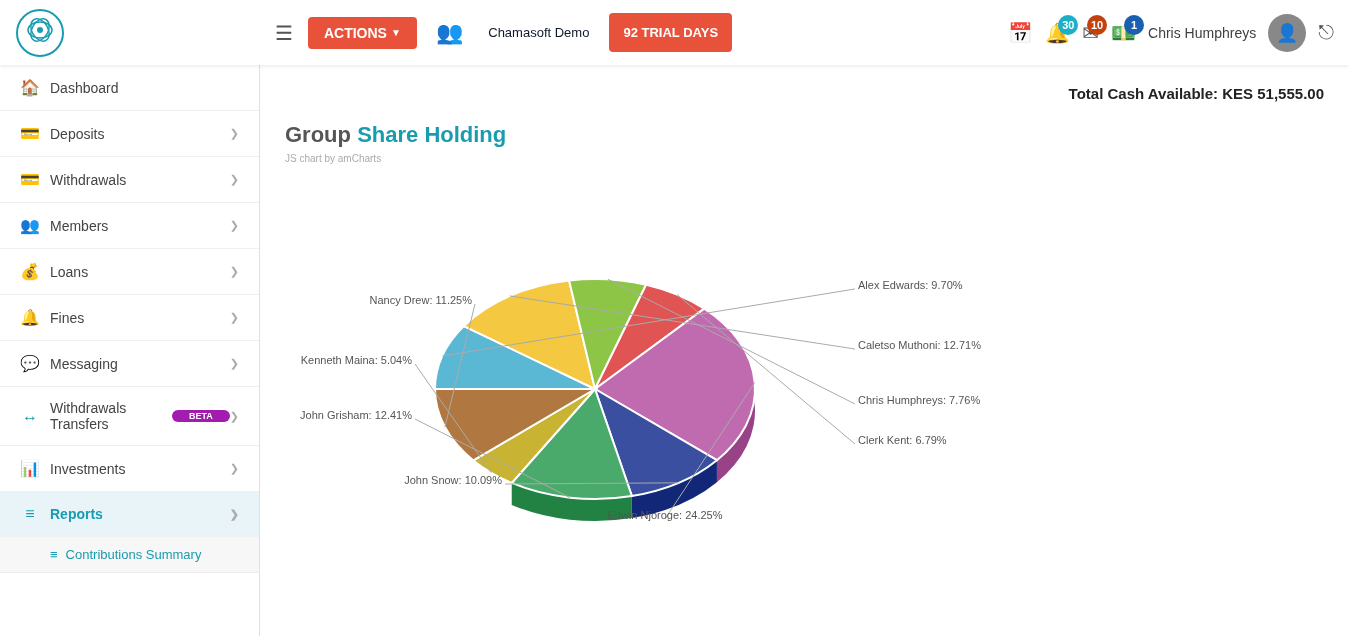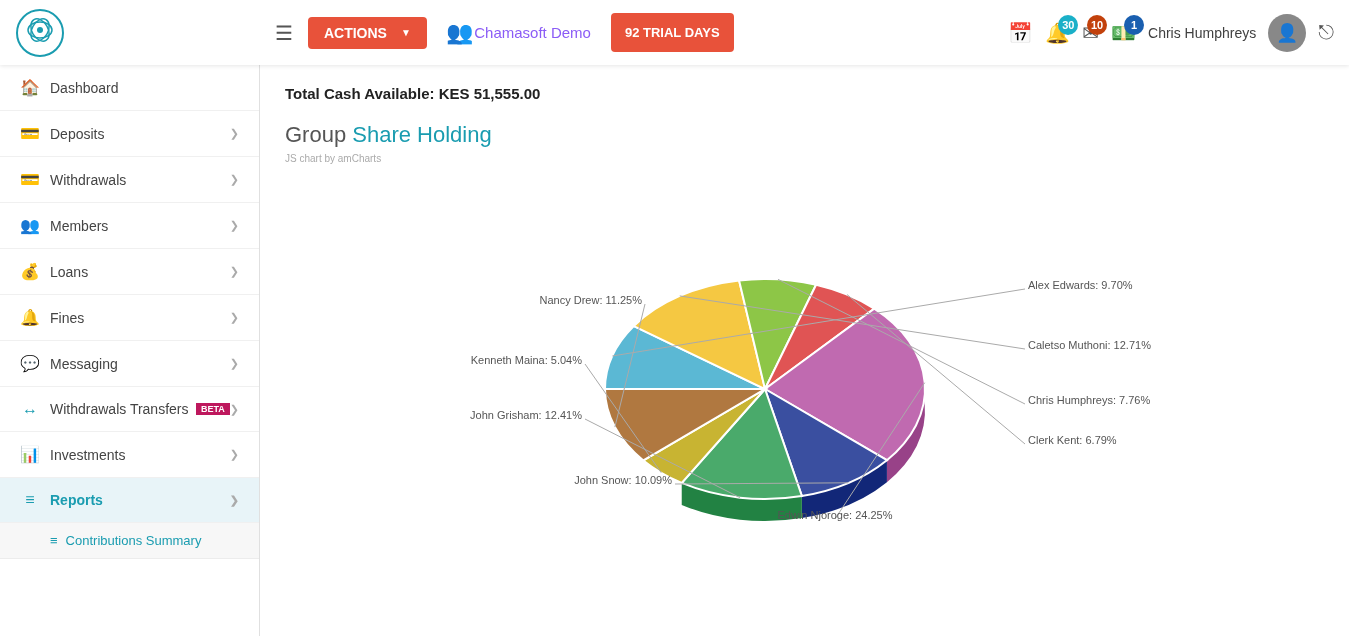--- a/index.html
+++ b/index.html
@@ -48,33 +48,33 @@
     .actions-btn {
       background: #e8523a;
       color: #fff;
       border: none;
       padding: 8px 16px;
       border-radius: 4px;
       font-size: 14px;
       cursor: pointer;
       display: flex;
       align-items: center;
-      gap: 14px;
+      gap: 4px;
       font-weight: 600;
     }
     .actions-btn .arrow { font-size: 10px; }
     .group-icon {
       color: #1a9cb0;
       font-size: 22px;
       margin-left: 20px;
     }
     .group-name {
-      color: #8b5cf6;
-      font-size: 15px;
-      margin-left: 0;
+      color: #0f172a;
+      font-size: 13px;
+      margin-left: 24px;
       font-weight: 500;
     }
     .trial-badge {
       background: #e8523a;
       color: #fff;
       padding: 12px 14px;
       border-radius: 4px;
       font-size: 13px;
       font-weight: 700;
       margin-left: 20px;
@@ -182,64 +182,64 @@
       padding: 10px 20px 10px 50px;
       cursor: pointer;
       color: #1a9cb0;
       font-size: 13px;
       border-bottom: 1px solid #ececec;
       display: flex;
       align-items: center;
       gap: 8px;
     }
     .beta-badge {
-      background: #be185d;
+      background: #a21caf;
       color: #fff;
       font-size: 9px;
-      padding: 1px 5px;
-      border-radius: 0;
+      padding: 1px 17px;
+      border-radius: 6px;
       font-weight: bold;
     }
 
     
     .content {
       flex: 1;
       overflow-y: auto;
       background: #fff;
       padding: 20px 25px;
     }
     .total-cash {
       font-size: 15px;
       color: #333;
       margin-bottom: 20px;
       font-weight: 500;
+      text-align: right;
     }
     .total-cash span {
       font-weight: 700;
       color: #222;
     }
     .section-title {
       font-size: 22px;
       color: #1a9cb0;
       margin-bottom: 5px;
-      font-weight: 400;
+      font-weight: 700;
     }
     .section-title .group-word { color: #555; }
     .chart-credit {
       font-size: 10px;
       color: #aaa;
       margin-bottom: 15px;
     }
     .chart-area {
       position: relative;
       width: 100%;
       height: 380px;
       display: flex;
       align-items: center;
-      justify-content: center;
     }
 
     
     .pie-container {
       position: relative;
       width: 700px;
       height: 360px;
     }
   </style>
 </head>

